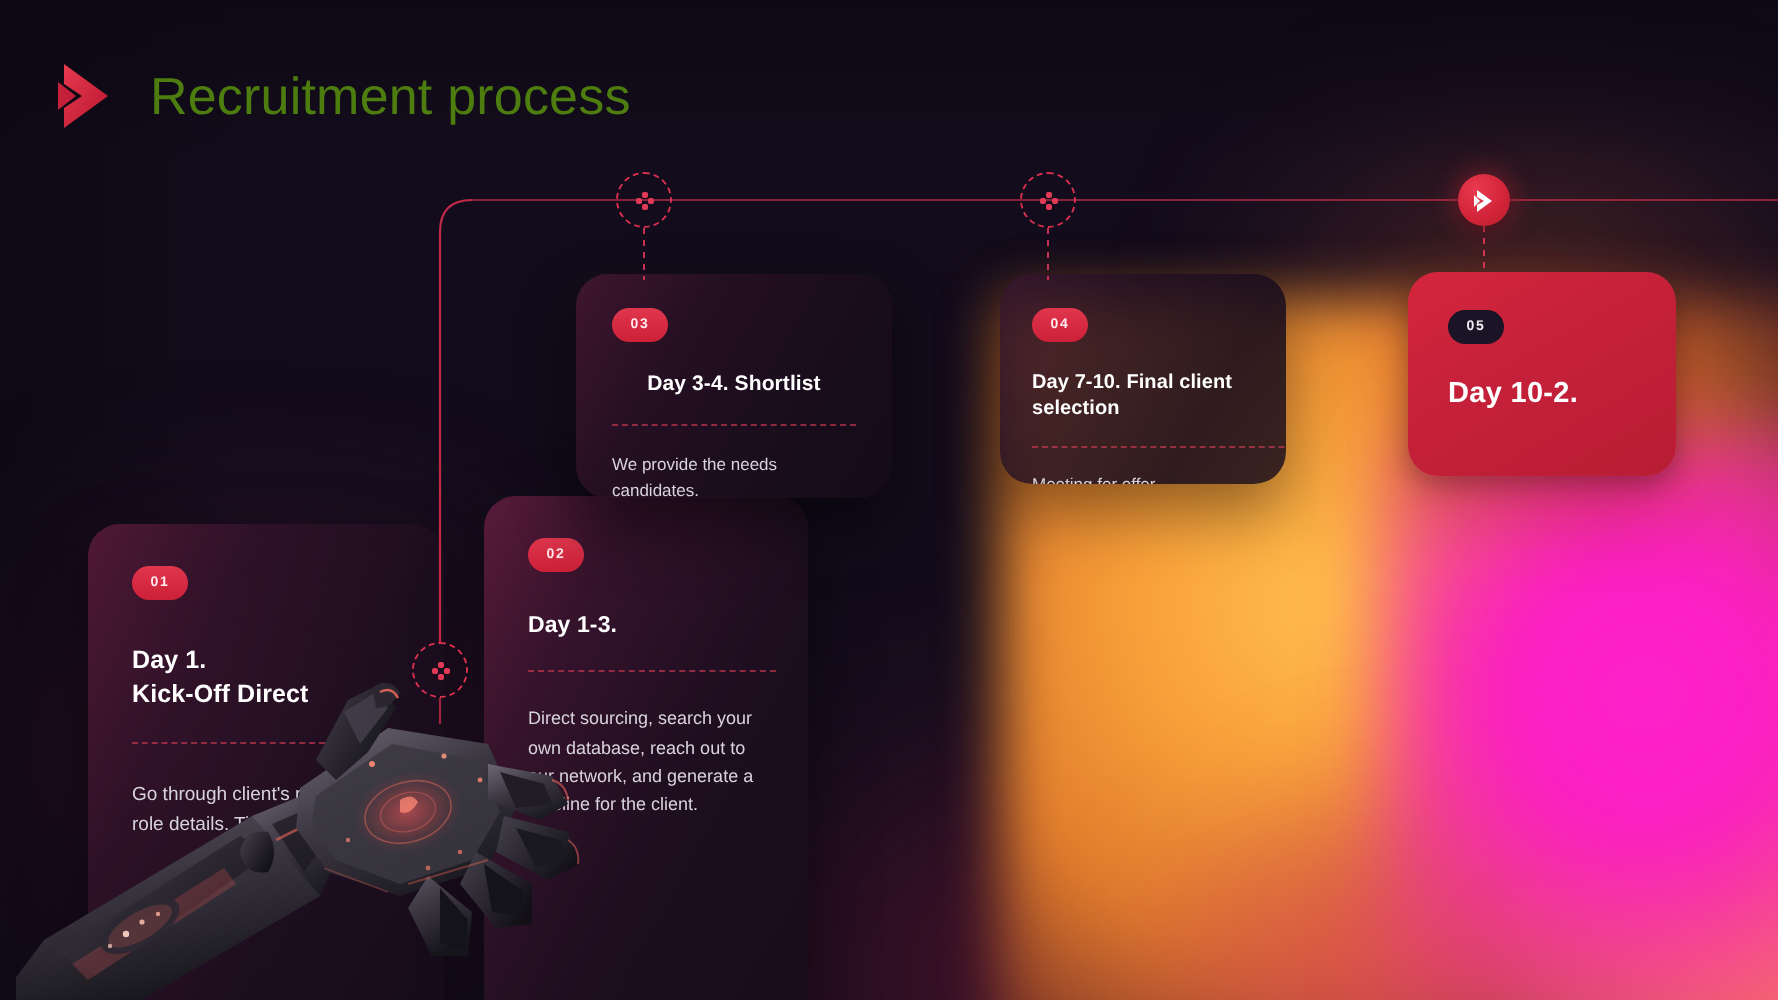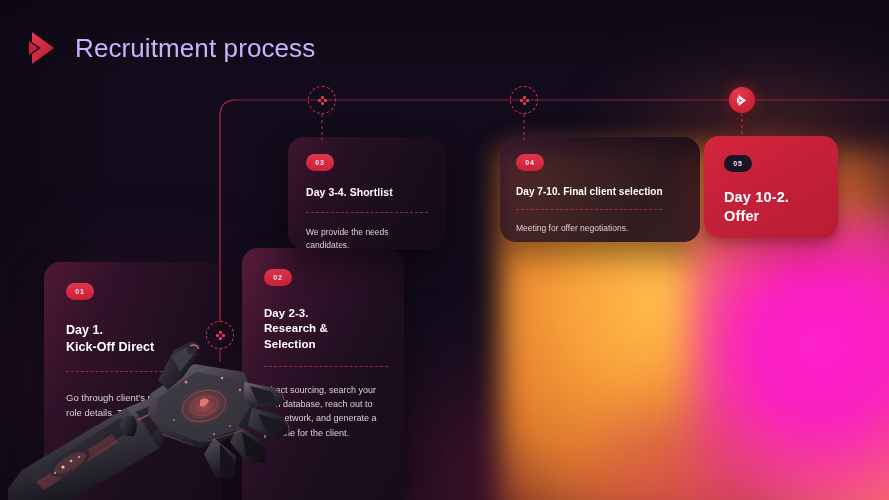--- a/index.html
+++ b/index.html
@@ -91,21 +91,21 @@
 
   
   .header {
     position: absolute;
     left: 28px; top: 28px;
     display: flex; align-items: center; gap: 17px;
     z-index: 40;
   }
   .logo-mark { width: 30px; height: 40px; display: block; }
   .page-title {
-    color: #c4b5fd;
+    color: #4d7c0f;
     font-size: 26px;
     font-weight: 400;
     letter-spacing: 0.1px;
     white-space: nowrap;
   }
 
   
   .timeline { position: absolute; inset: 0; z-index: 12; pointer-events: none; }
 
   .node {
@@ -208,26 +208,26 @@
 
   #card-3 {
     left: 288px; top: 137px; width: 158px; height: 112px;
     background:
       linear-gradient(120deg, rgba(74,24,52,0.80) 0%, rgba(40,16,36,0.86) 32%,
                       rgba(25,13,28,0.94) 68%, rgba(20,11,24,0.96) 100%);
     box-shadow: 0 14px 32px rgba(0,0,0,0.48);
     padding: 14px 18px 16px 18px;
   }
   #card-3 .badge { margin-bottom: 15px; }
-  #card-3 .card-title { font-size: 10.5px; margin-bottom: 12px; }
+  #card-3 .card-title { font-size: 10.5px; margin-bottom: 12px; text-align: center; }
   #card-3 .divider { width: 122px; margin-bottom: 13px; }
   #card-3 .card-body { font-size: 8.5px; }
 
   #card-4 {
-    left: 500px; top: 137px; width: 200px; height: 105px;
+    left: 500px; top: 137px; width: 143px; height: 105px;
     background:
       linear-gradient(120deg, rgba(55,22,46,0.78) 0%, rgba(34,16,33,0.84) 34%,
                       rgba(26,14,28,0.90) 70%, rgba(30,17,28,0.88) 100%);
     box-shadow: 0 14px 32px rgba(0,0,0,0.42);
     padding: 14px 16px 15px 16px;
   }
   #card-4 .badge { margin-bottom: 14px; }
   #card-4 .card-title { font-size: 10px; margin-bottom: 11px; }
   #card-4 .divider { width: 146px; margin-bottom: 12px; }
   #card-4 .card-body { font-size: 8.5px; }
@@ -417,22 +417,21 @@
       <div>Day 1.</div>
       <div>Kick-Off Direct</div>
     </div>
     <hr class="divider">
     <div class="card-body">Go through client's needs and role details. Timelines are set.</div>
   </div>
 
   <div class="card" id="card-2">
     <div class="badge">02</div>
     <div class="card-title">
-      <div>Day 2-3.</div>
-      <div>Research &amp; Selection</div>
+      <div>Day 1-3.</div>
     </div>
     <hr class="divider">
     <div class="card-body">Direct sourcing, search your own database, reach out to our network, and generate a pipeline for the client.</div>
   </div>
 
   <div class="card" id="card-3">
     <div class="badge">03</div>
     <div class="card-title">Day 3-4. Shortlist</div>
     <hr class="divider">
     <div class="card-body">We provide the needs candidates.</div>
@@ -442,17 +441,16 @@
     <div class="badge">04</div>
     <div class="card-title">Day 7-10. Final client selection</div>
     <hr class="divider">
     <div class="card-body">Meeting for offer negotiations.</div>
   </div>
 
   <div class="card" id="card-5">
     <div class="badge">05</div>
     <div class="card-title">
       <div>Day 10-2.</div>
-      <div>Offer</div>
     </div>
   </div>
 
 </div>
 
 </body></html>

